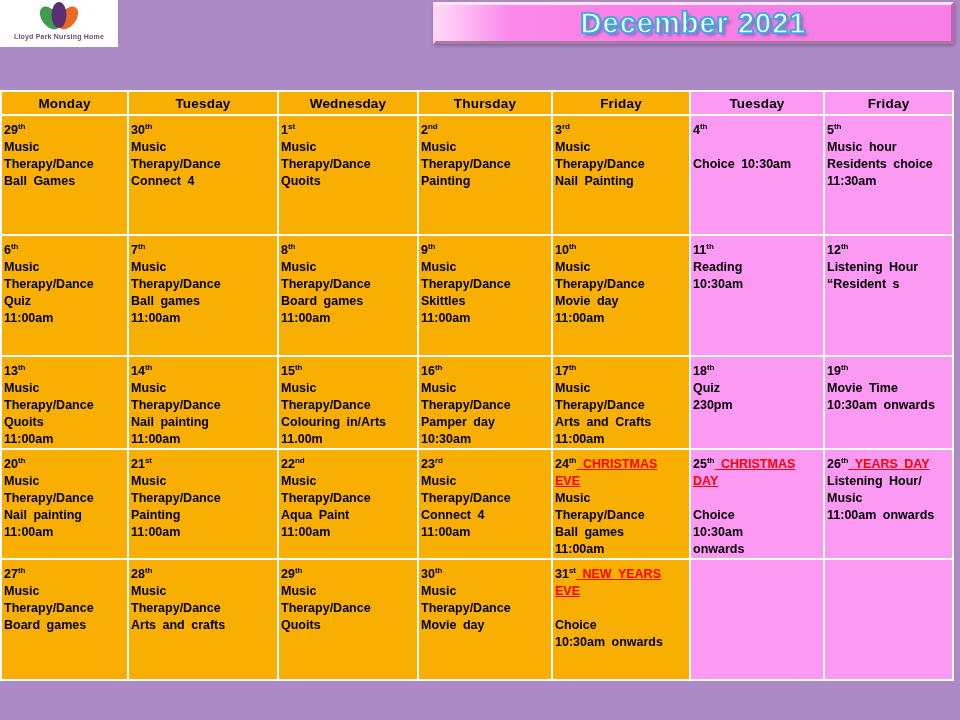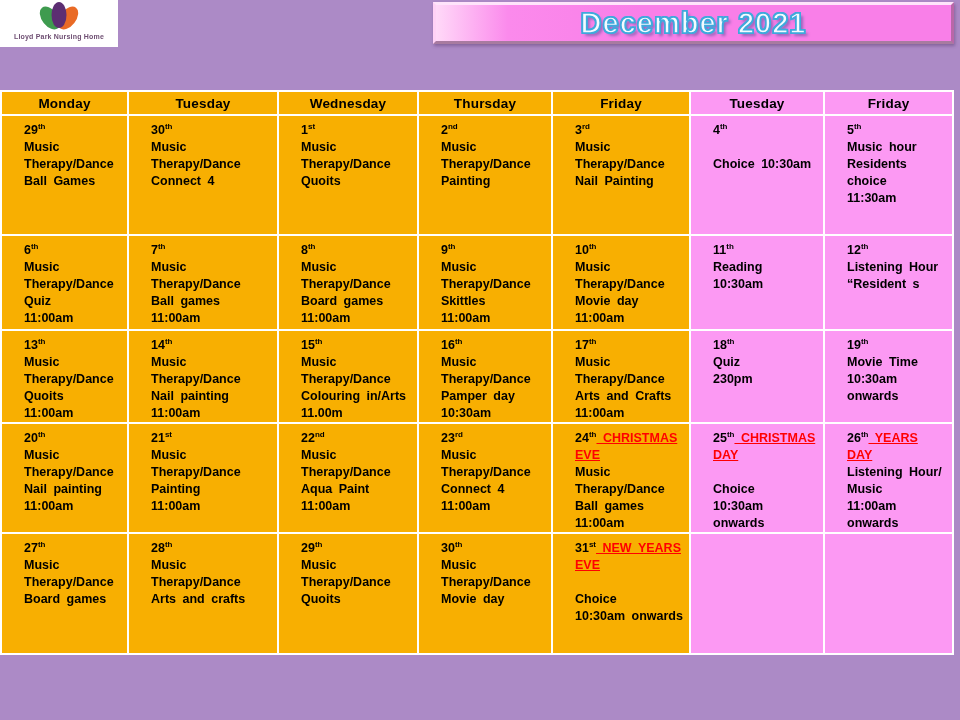--- a/index.html
+++ b/index.html
@@ -53,29 +53,29 @@
   #cal th, #cal td {
     border:2px solid var(--grid,#ffffff);
     font-weight:bold; color:#000;
   }
   #cal th {
     height:24px; font-size:13.5px; text-align:center; vertical-align:middle; padding:2px 0;
     letter-spacing:.2px;
   }
   #cal td {
     vertical-align:top; text-align:left;
-    padding:6px 4px 0 22px;
+    padding:6px 4px 0 2px;
     font-size:12.5px;
     word-spacing:3px;
   }
   .wd { background:var(--orange,#F8AF01); }
   .we { background:var(--pink,#FC99F3); }
 
   tr.r0 { height:120px; }
-  tr.r1 { height:95px; }
+  tr.r1 { height:121px; }
   tr.r2 { height:93px; }
   tr.r3 { height:107px; }
   tr.r4 { height:121px; }
 
   .day-line, .line { line-height:17px; min-height:17px; }
   .day-line sup { font-size:8px; line-height:0; }
   .holiday { color:var(--red,#FF0000);text-decoration:underline; }
 </style>
 </head>
 <body style="--orange: #F8AF01; --pink: #FC99F3; --banner: #F97FE8; --purple: #AC8AC6; --red: #FF0000; --titleblue: #3FA9DC; --grid: #FFFFFF;">

